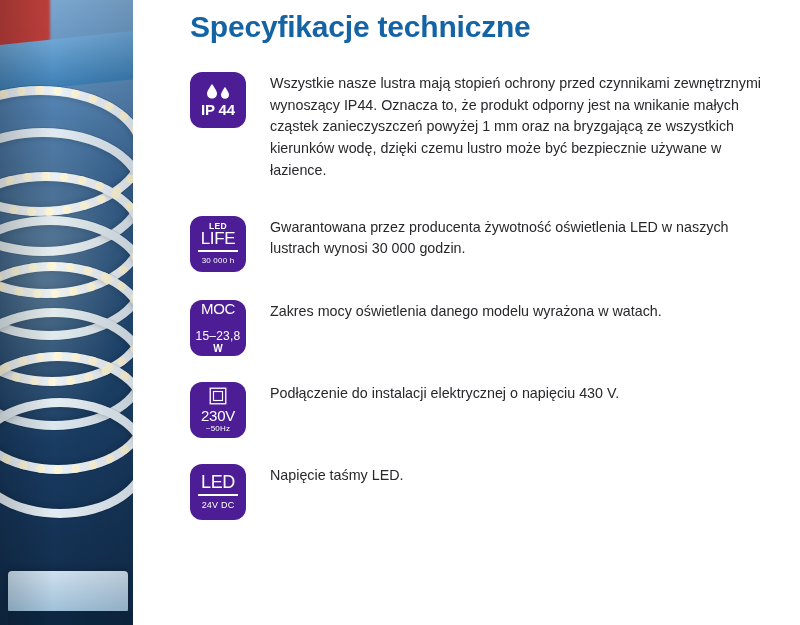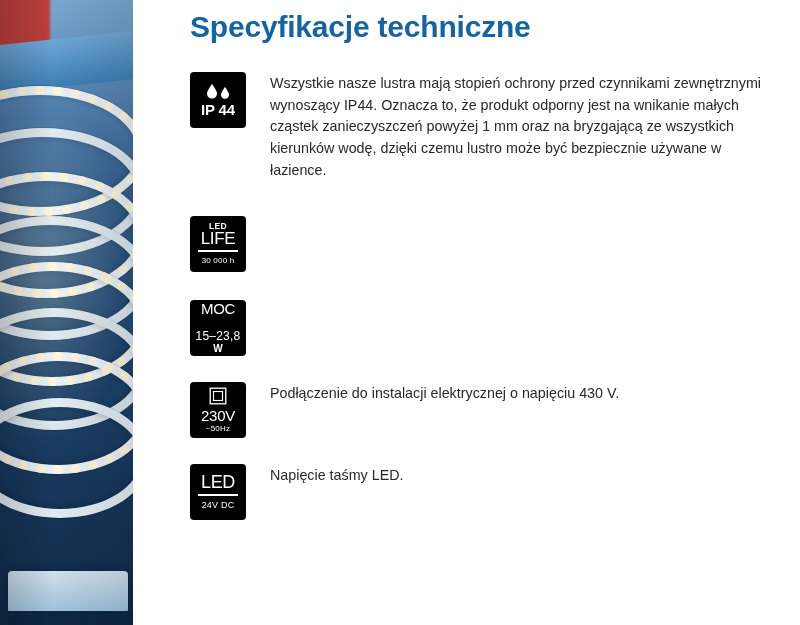--- a/index.html
+++ b/index.html
@@ -134,22 +134,22 @@
   }
   .row {
     display: flex;
     align-items: flex-start;
     margin-bottom: 26px;
   }
   .badge {
     flex: 0 0 56px;
     width: 56px;
     height: 56px;
-    background: #000000;
-    border-radius: 4px;
+    background: #4c1d95;
+    border-radius: 12px;
     color: #ffffff;
     display: flex;
     flex-direction: column;
     align-items: center;
     justify-content: center;
     line-height: 1;
     overflow: hidden;
     position: relative;
   }
   .badge .b-top {
@@ -251,27 +251,33 @@
         </div>
       </div>
 
       <div class="row r2">
         <div class="badge">
           <div class="b-top">LED</div>
           <div class="b-main">LIFE</div>
           <div class="b-rule"></div>
           <div class="b-sub">30 000 h</div>
         </div>
+        <div class="row-text">
+          <p>Gwarantowana przez producenta żywotność oświetlenia LED w naszych lustrach wynosi 30 000 godzin.</p>
+        </div>
       </div>
 
       <div class="row r3">
         <div class="badge">
           <div class="b-main" style="font-size:15px">MOC</div>
           <div class="b-sub" style="font-size:12px;margin-top:14px">15–23,8</div>
           <div class="watt">W</div>
+        </div>
+        <div class="row-text">
+          <p>Zakres mocy oświetlenia danego modelu wyrażona w watach.</p>
         </div>
       </div>
 
       <div class="row r4">
         <div class="badge">
           <svg width="18" height="18" viewBox="0 0 22 22" style="margin-bottom:3px">
             <rect x="1.5" y="1.5" width="19" height="19" fill="none" stroke="#ffffff" stroke-width="1.6"></rect>
             <rect x="5.5" y="5.5" width="11" height="11" fill="none" stroke="#ffffff" stroke-width="1.4"></rect>
           </svg>
           <div class="b-main" style="font-size:15px">230V</div>

